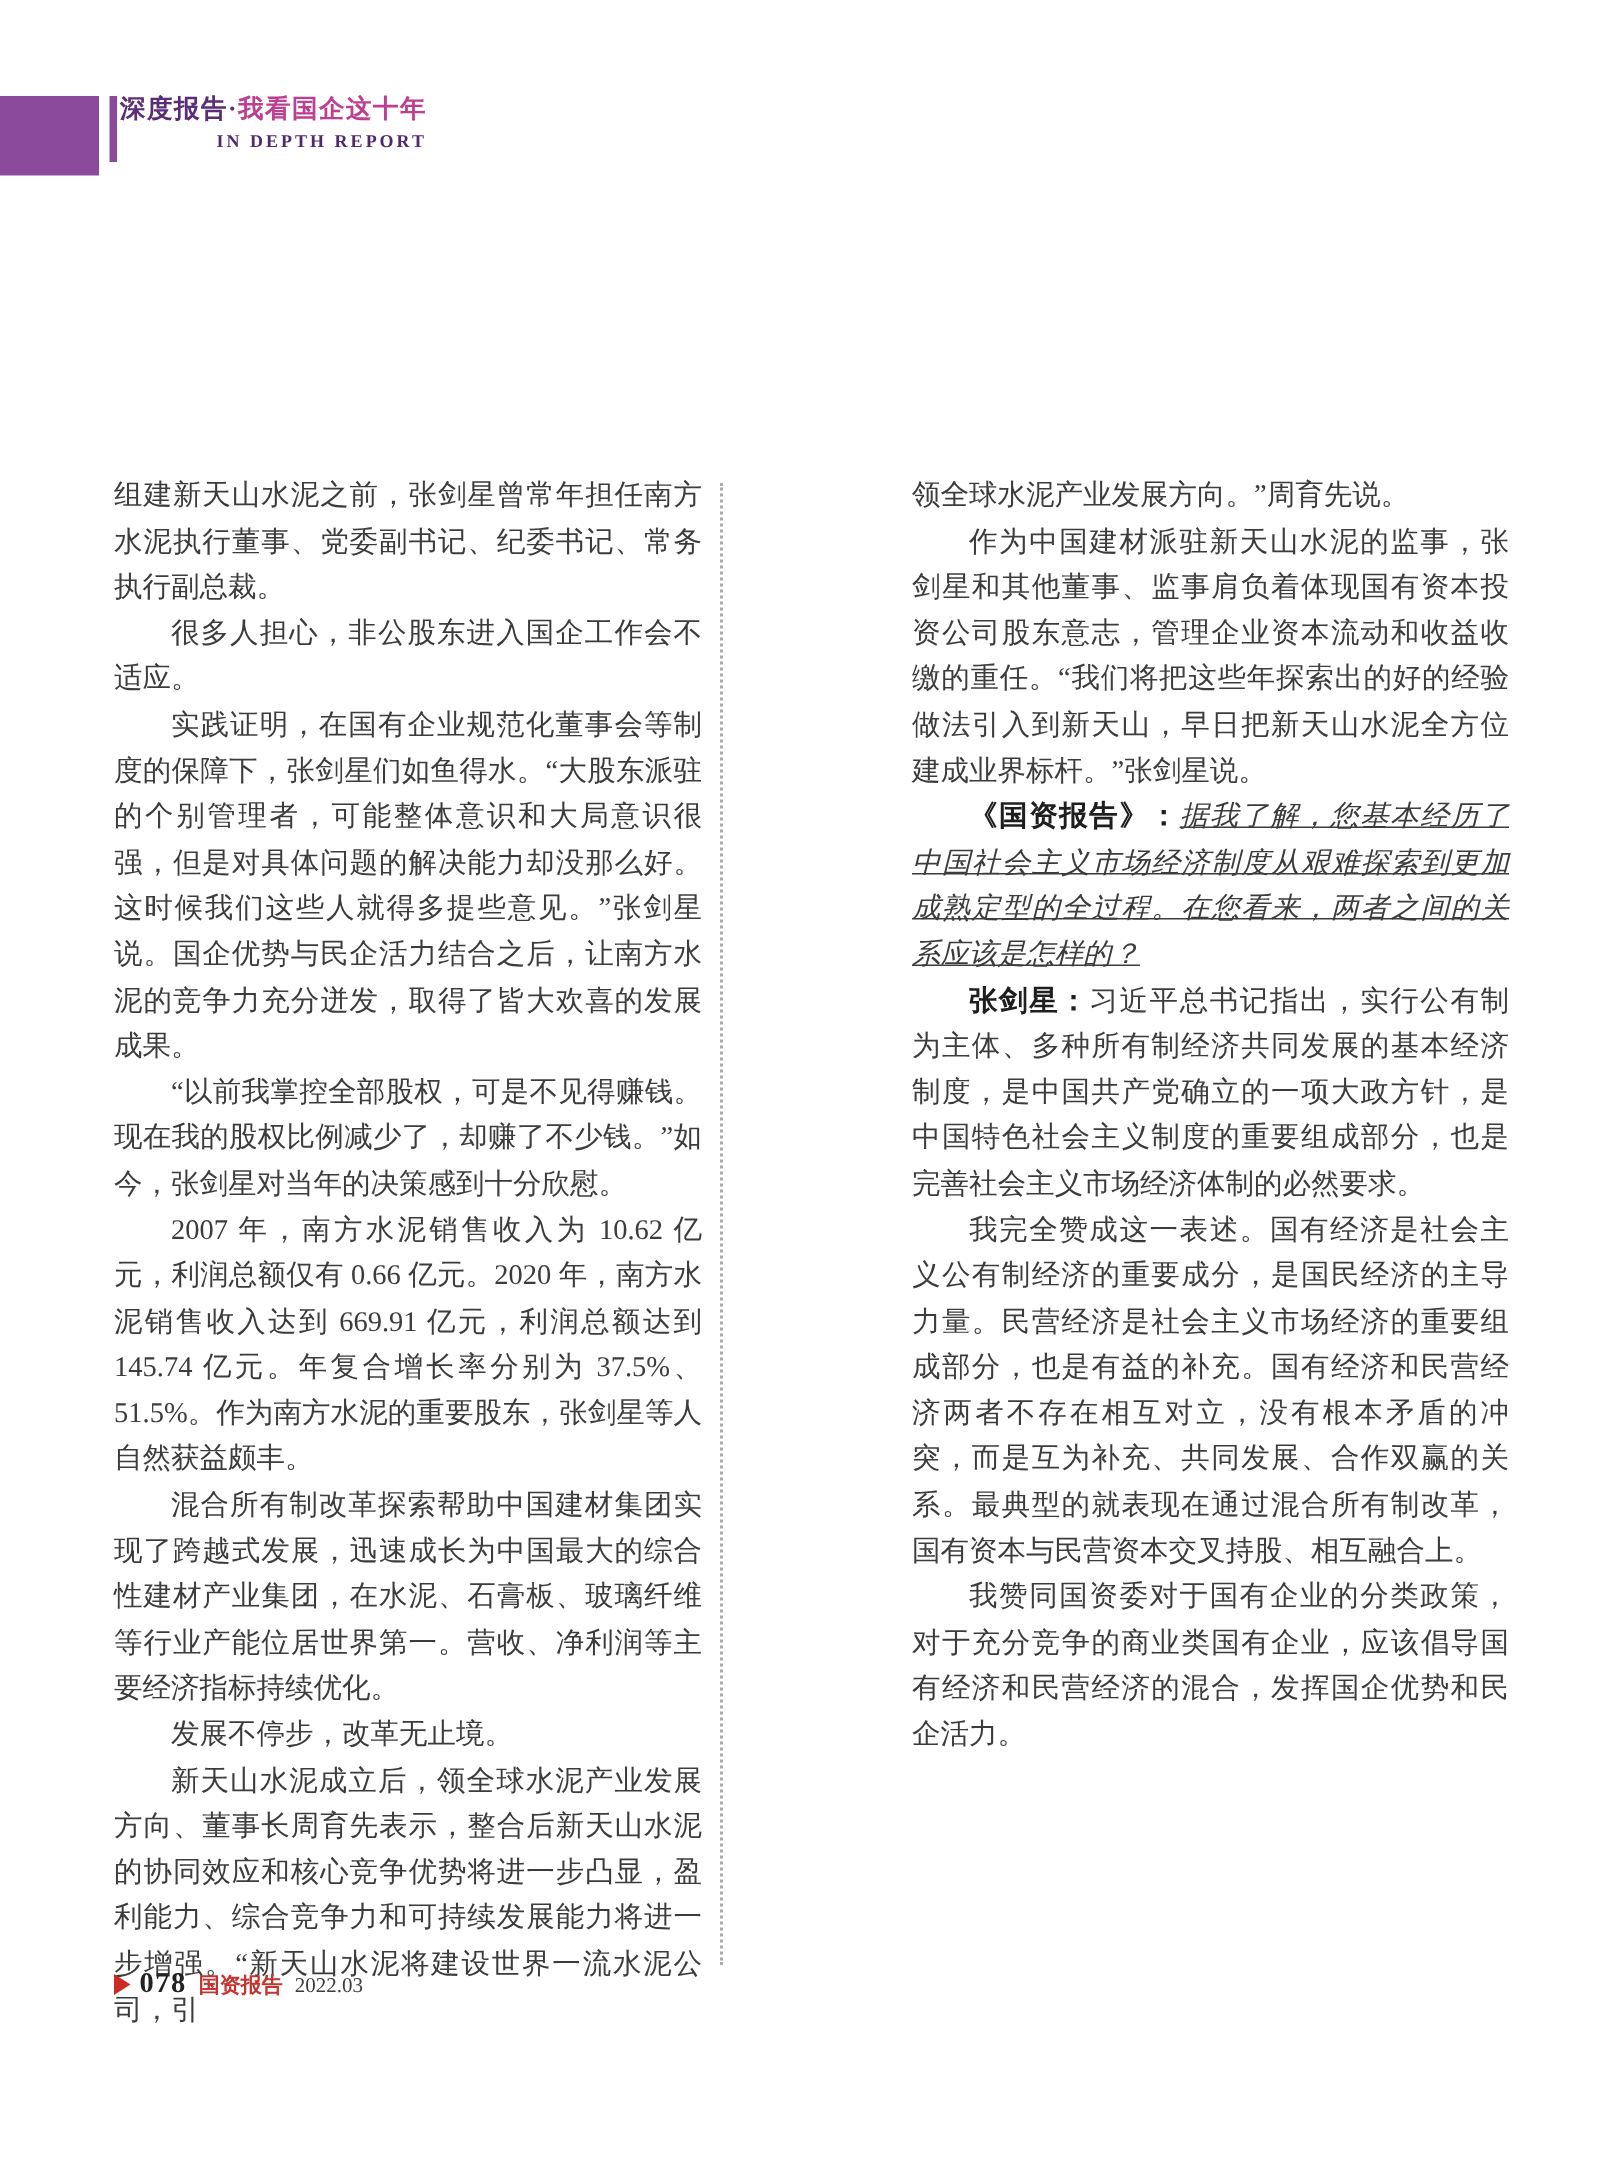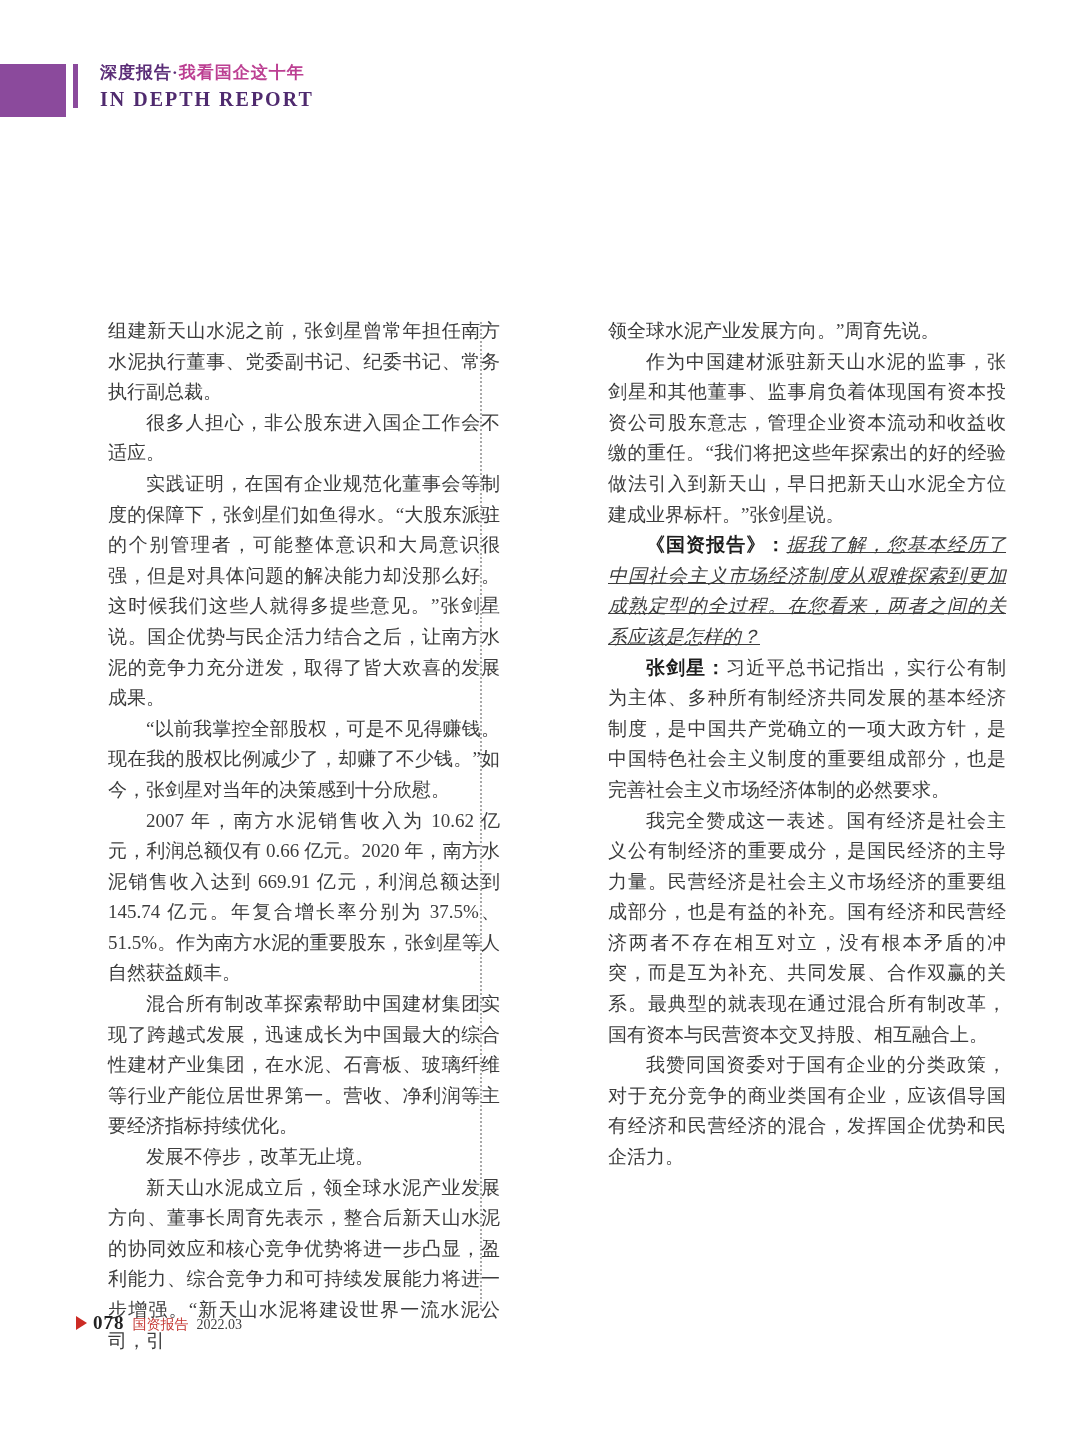--- a/index.html
+++ b/index.html
@@ -14,39 +14,40 @@
   
   .hdr-block{
     position:absolute;left:0;top:64px;width:66px;height:53px;
     background:#8b4a9c;
   }
   .hdr-bar{
     position:absolute;left:73px;top:64px;width:5px;height:44px;
     background:#8b4a9c;
   }
   .hdr-text{
-    position:absolute;left:100px;top:62px;line-height:1.35;
+    position:absolute;left:80px;top:62px;line-height:1.35;
   }
   .hdr-zh{
     font-size:17px;font-weight:bold;letter-spacing:1px;
   }
   .hdr-zh .primary{color:#5b2d77;}
   .hdr-zh .highlight{color:#bc3f92;}
   .hdr-en{
-    font-size:20px;font-weight:bold;color:#4f2a6e;letter-spacing:2px;
+    font-size:12px;font-weight:bold;color:#4f2a6e;letter-spacing:2px;
     margin-top:1px;
+    text-align:right;
   }
   
   .col{
     position:absolute;top:316px;
     font-size:19px;line-height:30.6px;
     text-align:justify;text-justify:inter-character;
     color:#3c3c3c;
   }
-  .col-left{left:76px;width:392px;margin-left:32px;}
+  .col-left{left:76px;width:392px;}
   .col-right{left:608px;width:398px;}
   .col p{margin:0;}
   .col p.indent{text-indent:2em;}
   .divider{
     position:absolute;left:480px;top:322px;height:988px;width:0;
     border-left:2px dotted #a9a9a9;
   }
   .speaker{font-weight:bold;color:#1e1e1e;}
   .q-text{font-style:italic;text-decoration:underline;}
   
@@ -56,21 +57,21 @@
     font-family:"Liberation Serif","DejaVu Serif",serif;
   }
   .pg-marker{
     width:0;height:0;align-self:center;
     border-top:7px solid transparent;
     border-bottom:7px solid transparent;
     border-left:11px solid #cc2b24;
     margin-right:-2px;
   }
   .pg-num{font-size:19px;font-weight:bold;color:#222222;letter-spacing:1px;}
-  .pg-mag{font-size:14px;font-weight:normal;color:#c43530;}
+  .pg-mag{font-size:14px;font-weight:bold;color:#c43530;}
   .pg-issue{font-size:14px;color:#3c3c3c;}
 </style>
 </head>
 <body>
 
 <div class="hdr-block"></div>
 <div class="hdr-bar"></div>
 <div class="hdr-text">
   <div class="hdr-zh"><span class="primary">深度报告·</span><span class="highlight">我看国企这十年</span></div>
   <div class="hdr-en">IN DEPTH REPORT</div>

